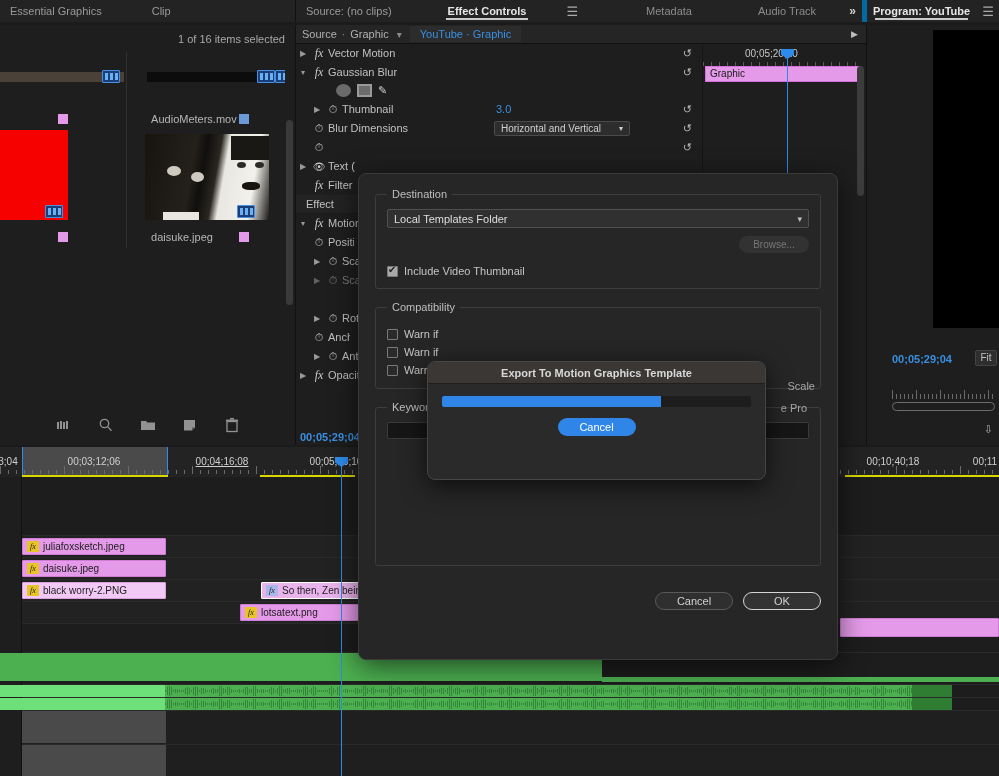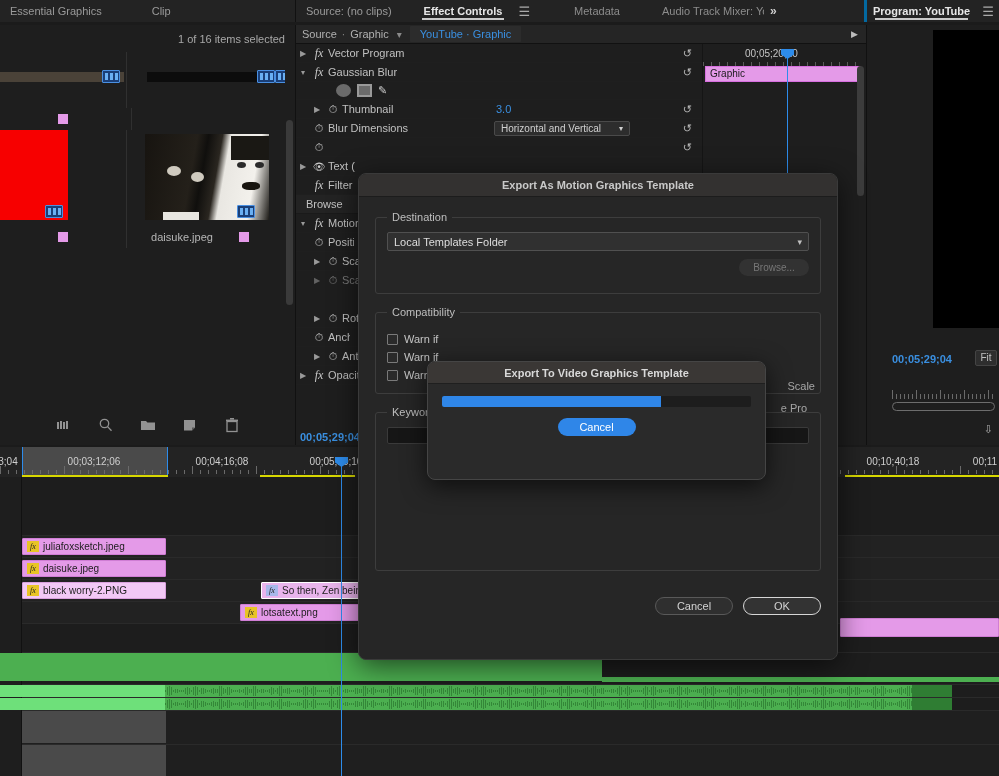--- a/index.html
+++ b/index.html
@@ -8,21 +8,21 @@
     width:999px; height:776px; position:relative; overflow:hidden;
     font-family:"Liberation Sans", sans-serif;
     font-size:11px; color:#b4b4b4;
     -webkit-font-smoothing:antialiased;
   }
 
   
   .tabbar { position:absolute; top:0; left:0; height:22px; display:flex; align-items:center;
             background:#232323; }
   .tabgrp-1 { width:296px; border-right:1px solid #111; }
-  .tabgrp-2 { left:296px; width:571px; border-right:3px solid #0369a1;}
+  .tabgrp-2 { left:296px; width:571px; border-right:5px solid #0369a1;gap:24px;}
   .tabgrp-3 { left:867px; width:132px; }
   .tab { padding:0 10px; height:22px; line-height:22px; color:#9a9a9a; white-space:nowrap;
          font-size:11px; cursor:default; }
   .tab.active { color:#e6e6e6; font-weight:bold; position:relative; }
   .tab.active::after { content:""; position:absolute; left:8px; right:8px; bottom:2px;
                        height:2px; background:#c9c9c9; }
   .tab.dim { color:#8c8c8c; }
   .tabmenu { color:#a9a9a9; font-size:13px; padding:0 6px; }
   .chev-more { color:#cfcfcf; font-size:12px; font-weight:bold; padding:0 6px;}
 
@@ -237,20 +237,24 @@
       <div class="tcell" style="width:164px;height:56px;">
         <div style="position:absolute;left:20px;top:20px;width:150px;height:10px;background:#0c0c0c;"></div>
         <div class="filmicon" style="left:130px;top:18px;"></div>
         <div class="filmicon" style="left:148px;top:18px;"></div>
       </div>
     </div>
     <div class="trow">
       <div class="tcell sep metarow" style="width:132px;">
         <span class="swatch" style="margin-left:58px;background:#e49ae8;"></span>
       </div>
+      <div class="tcell metarow" style="width:164px;">
+        <span class="tname" style="margin-left:18px;">AudioMeters.mov</span>
+        <span class="swatch" style="margin-left:auto;margin-right:36px;background:#6a9ad8;"></span>
+      </div>
     </div>
 
     <div class="trow">
       <div class="tcell sep" style="width:132px;height:96px;">
         <div style="position:absolute;left:0;top:0;width:68px;height:90px;background:#f70000;"></div>
         <div class="filmicon" style="left:45px;top:75px;"></div>
       </div>
       <div class="tcell" style="width:164px;height:96px;">
         <div style="position:absolute;left:18px;top:4px;width:124px;height:86px;background:
              linear-gradient(100deg,#171410 0%,#24201a 38%,#100f0d 46%,#2a2620 56%,#e9e7e2 62%,#f3f1ec 84%,#1d1b17 100%);
@@ -317,21 +321,21 @@
       <span>Graphic</span>
     </span>
     <span class="fx-play">▶</span>
   </div>
 
   <div id="fx-left">
 
     <div class="fx-row">
       <span class="arrow">▶</span>
       <span class="fxchar">fx</span>
-      <span class="fx-label">Vector Program</span>
+      <span class="fx-label">Vector Motion</span>
       <span class="reset">↺</span>
     </div>
 
     <div class="fx-row">
       <span class="arrow">▾</span>
       <span class="fxchar">fx</span>
       <span class="fx-label">Gaussian Blur</span>
       <span class="reset">↺</span>
     </div>
 
@@ -374,21 +378,21 @@
       <span class="fx-label">Text (</span>
     </div>
 
     <div class="fx-row">
       <span class="arrow"></span>
       <span class="fxchar">fx</span>
       <span class="fx-label">Filter</span>
     </div>
 
     <div class="grp-head">
-      <span>Browse</span>
+      <span>Effect</span>
     </div>
 
     <div class="fx-row">
       <span class="arrow">▾</span>
       <span class="fxchar">fx</span>
       <span class="fx-label">Motion</span>
     </div>
 
     <div class="fx-row">
       <span class="arrow"></span>
@@ -498,21 +502,21 @@
     </div>
   <div id="prog-bar"></div>
   <div id="prog-exp">⇩</div>
 </div>
 
 <div id="timeline">
   <div id="tl-ruler">
     <div id="tl-workarea"></div>
     <div class="tl-lab" style="left:8px;">3;04</div>
     <div class="tl-lab" style="left:94px;">00;03;12;06</div>
-    <div class="tl-lab" style="left:222px;">00;04;16;08</div>
+    <div class="tl-lab" style="left:222px;text-decoration:underline;">00;04;16;08</div>
     <div class="tl-lab" style="left:336px;">00;05;20;10</div>
     <div class="tl-lab" style="left:893px;">00;10;40;18</div>
     <div class="tl-lab" style="left:985px;">00;11</div>
     <div id="tl-ticks">
         <i class="tall" style="left: 0px;"></i>
         <i style="left: 8px;"></i>
         <i style="left: 16px;"></i>
         <i style="left: 24px;"></i>
         <i style="left: 32px;"></i>
         <i style="left: 40px;"></i>
@@ -1477,31 +1481,34 @@
   <div class="track" style="top:298px;height:33px;background:#1f1f1f;">
     <div class="greybox" style="left:0;top:0;width:144px;height:31px;"></div>
   </div>
 
   <div class="clip pink" style="left:840px;top:171px;width:159px;height:19px;"></div>
 
   <div id="tl-ph" style="left:341px;"></div>
 </div>
 
 <div id="dlg-outer">
-  <div id="dlg-outer-title">Export As Motion Graphics Template</div>
   <div class="dlg-body">
 
     <fieldset>
       <legend>Destination</legend>
       <div class="selectbox">
         <span>Local Templates Folder</span>
         <span class="cv">▾</span>
       </div>
       <div class="browse">Browse...</div>
       <div style="clear:both;"></div>
+      <div class="cbrow">
+        <span class="cbox on"></span>
+        <span class="cblabel">Include Video Thumbnail</span>
+      </div>
     </fieldset>
 
     <fieldset id="compat-fs">
       <legend>Compatibility</legend>
       <div class="cbrow">
         <span class="cbox"></span>
         <span class="cblabel">Warn if</span>
       </div>
       <div class="cbrow">
         <span class="cbox"></span>
@@ -1520,18 +1527,18 @@
       <div class="kwinput"></div>
     </fieldset>
   </div>
   <div class="btnrow">
     <div class="pillbtn">Cancel</div>
     <div class="pillbtn primary">OK</div>
   </div>
 </div>
 
 <div id="dlg-inner">
-  <div id="dlg-inner-title">Export To Video Graphics Template</div>
+  <div id="dlg-inner-title">Export To Motion Graphics Template</div>
   <div id="prog-track">
     <div id="prog-fill" style="width: 71%; background: rgb(47, 134, 232);"></div>
   </div>
   <div id="cancel-inner" style="background: rgb(47, 134, 232);">Cancel</div>
 </div>
 
 </body></html>

